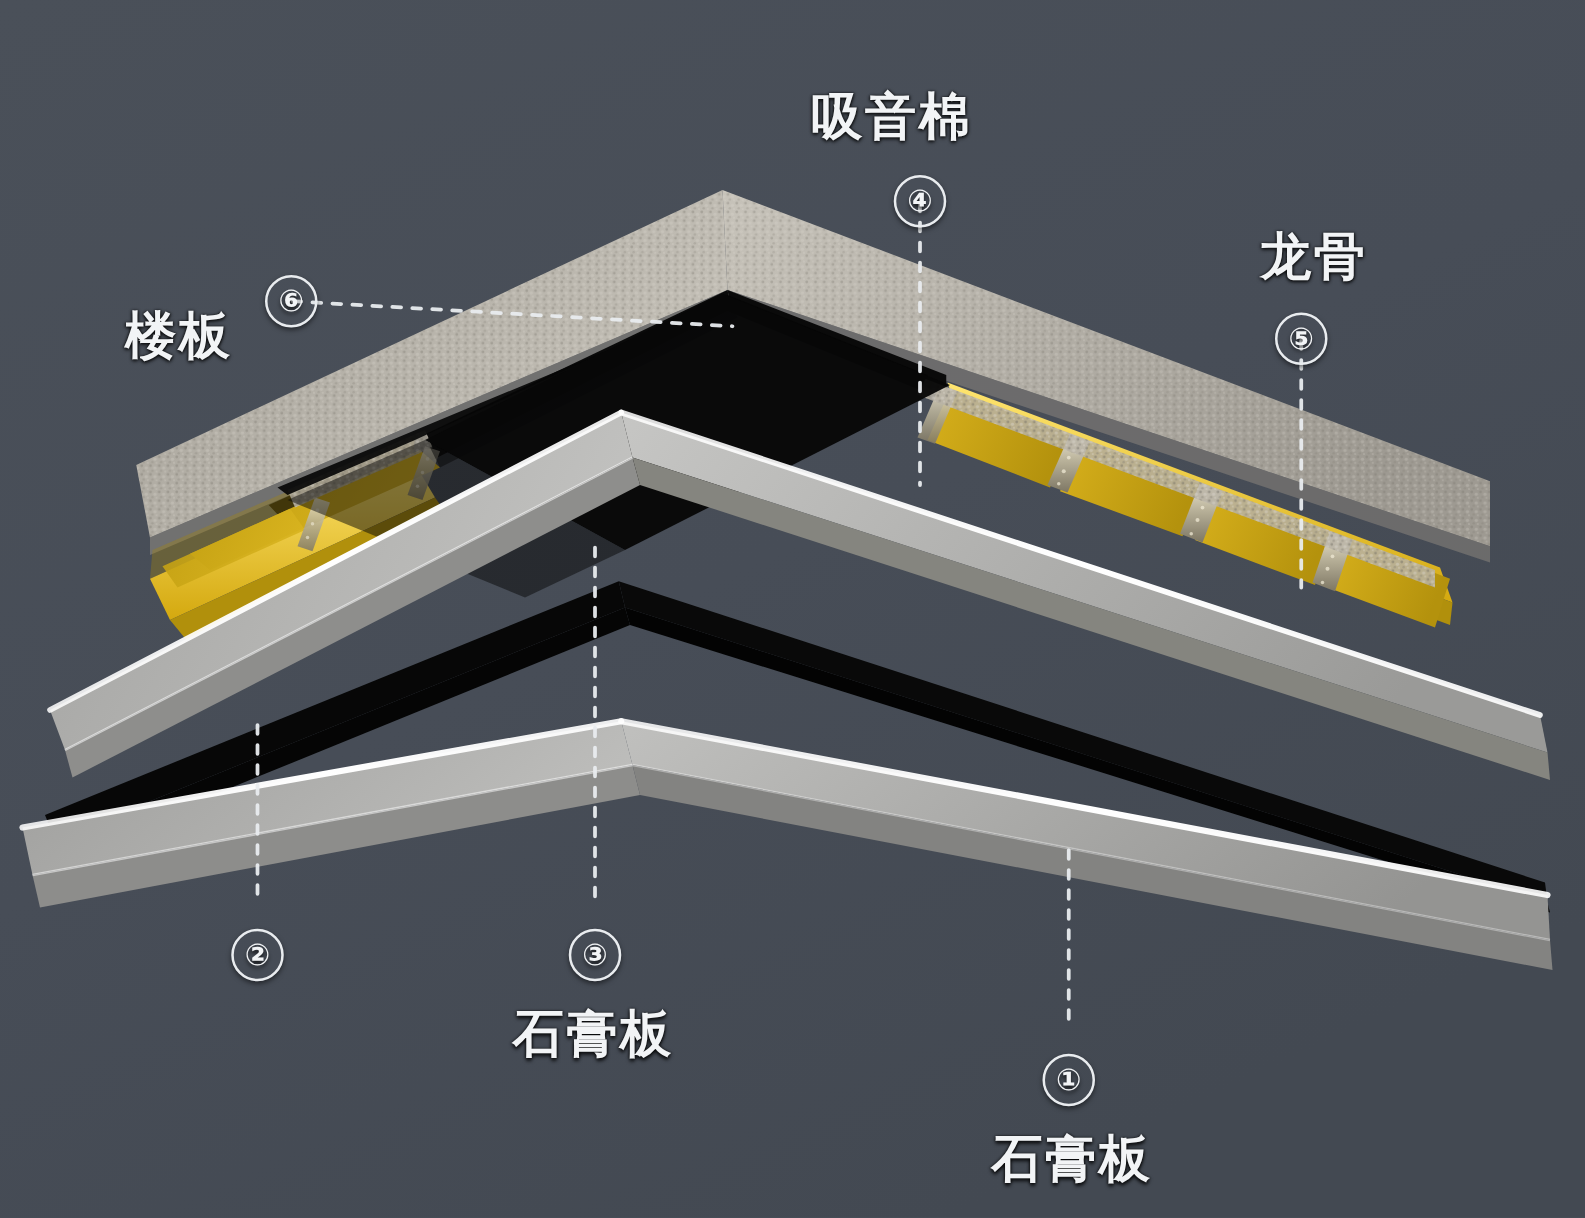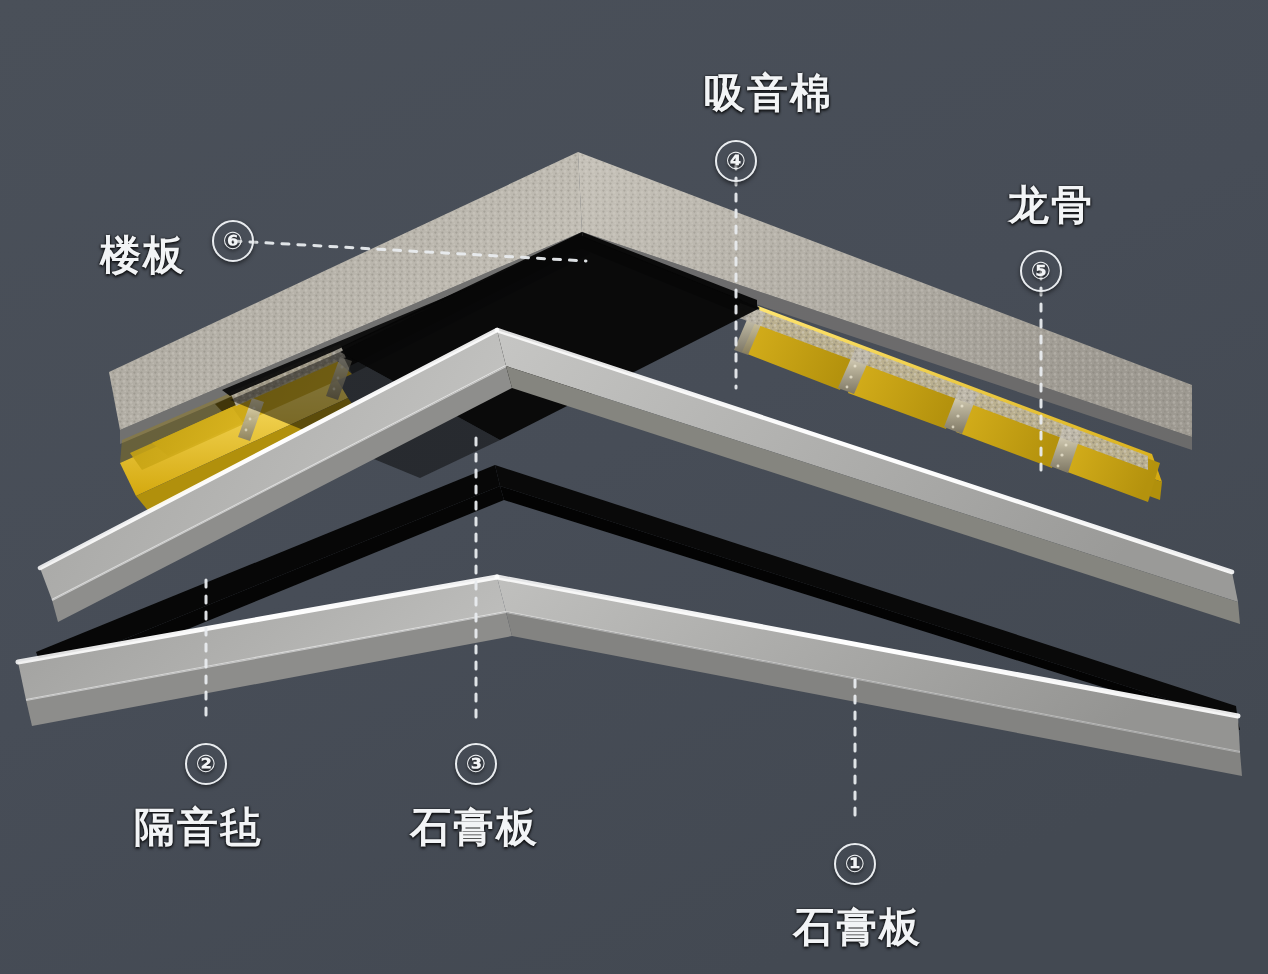--- a/index.html
+++ b/index.html
@@ -263,31 +263,30 @@
     <g stroke="#e9ecef" stroke-width="3" stroke-linecap="round" fill="none" opacity=".95">
       <line x1="736" y1="162" x2="736" y2="388" stroke-dasharray="7 9"></line>
       <line x1="1041" y1="272" x2="1041" y2="470" stroke-dasharray="7 9"></line>
       <line x1="234" y1="241" x2="586" y2="261" stroke-dasharray="7 9"></line>
       <line x1="206" y1="580" x2="206" y2="723" stroke-dasharray="7 9"></line>
       <line x1="476" y1="438" x2="476" y2="723" stroke-dasharray="7 9"></line>
       <line x1="855" y1="680" x2="855" y2="823" stroke-dasharray="7 9"></line>
     </g>
   </svg>
 
-  <div class="lbl lbl-lg" style="left:704px; top:66px;">吸音棉</div>
+  <div class="lbl lbl-lg" style="left:649px; top:66px;">吸音棉</div>
   <div class="circ" style="left:736px; top:140px; transform:translateX(-50%);">④</div>
 
   <div class="lbl lbl-lg" style="left:1008px; top:178px;font-family:Liberation Serif, serif;">龙骨</div>
   <div class="circ" style="left:1041px; top:250px; transform:translateX(-50%);">⑤</div>
 
-  <div class="lbl lbl-lg" style="left:100px; top:228px;font-family:Liberation Serif, serif;">楼板</div>
+  <div class="lbl lbl-lg" style="left:100px; top:241px;font-family:Liberation Serif, serif;">楼板</div>
   <div class="circ" style="left:212px; top:241px; transform:translate(0,-50%);">⑥</div>
 
   <div class="circ" style="left:206px; top:743px; transform:translateX(-50%);">②</div>
-  <div class="lbl lbl-lg" style="left:134px; top:800px;">隔音毡</div>
 
   <div class="circ" style="left:476px; top:743px; transform:translateX(-50%);">③</div>
   <div class="lbl lbl-lg" style="left:410px; top:800px;">石膏板</div>
 
   <div class="circ" style="left:855px; top:843px; transform:translateX(-50%);">①</div>
   <div class="lbl lbl-lg" style="left:793px; top:900px;">石膏板</div>
 
 </div>
 
 </body></html>

